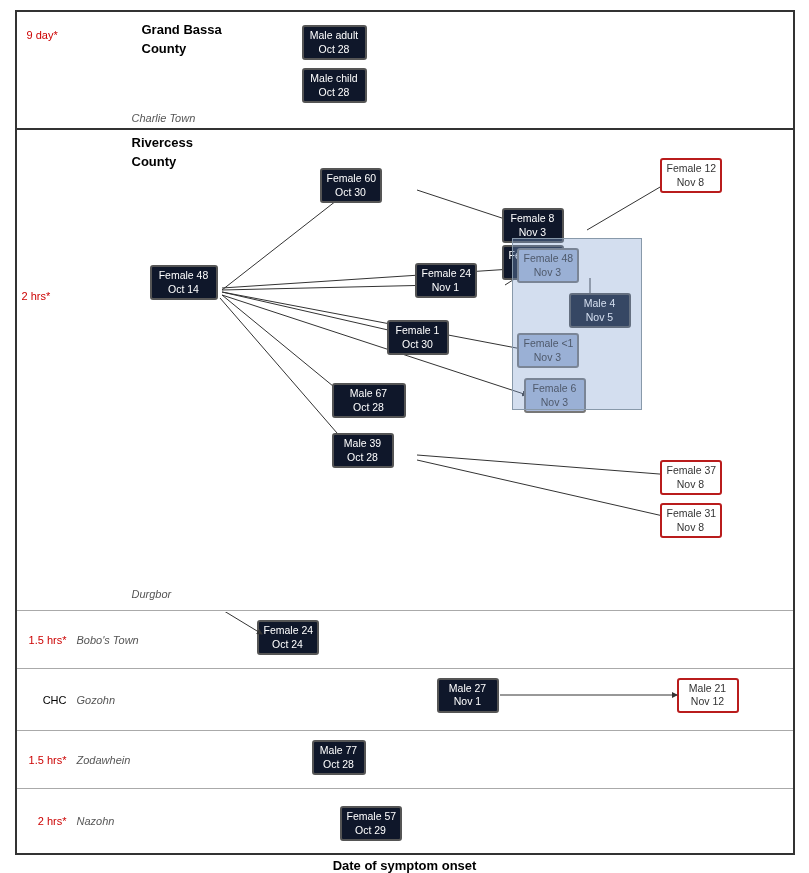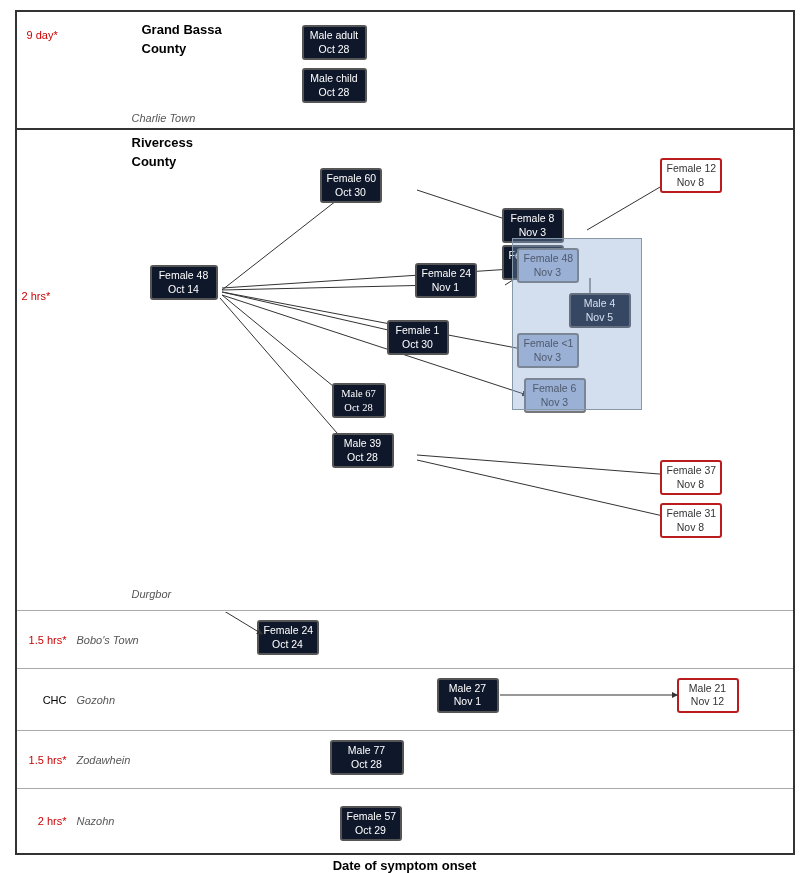--- a/index.html
+++ b/index.html
@@ -117,21 +117,21 @@
             <div class="case-box fatal" style="top:133px; left:283px; width:62px;">Female 24<br>Nov 1</div>
 
             <div class="case-box fatal" style="top:163px; left:437px; width:62px;">Male 4<br>Nov 5</div>
 
             <div class="case-box fatal" style="top:190px; left:255px; width:62px;">Female 1<br>Oct 30</div>
 
             <div class="case-box unknown" style="top:203px; left:385px; width:62px;">Female &lt;1<br>Nov 3</div>
 
             <div class="case-box unknown" style="top:248px; left:392px; width:62px;">Female 6<br>Nov 3</div>
 
-            <div class="case-box fatal" style="top:253px; left:200px; width:54px;font-family:Liberation Serif, serif;">Male 67<br>Oct 28</div>
+            <div class="case-box fatal" style="top:253px; left:200px; width:74px;">Male 67<br>Oct 28</div>
 
             <div class="case-box fatal" style="top:303px; left:200px; width:62px;">Male 39<br>Oct 28</div>
 
             <div class="case-box confirmed" style="top:330px; left:528px; width:62px;">Female 37<br>Nov 8</div>
 
             <div class="case-box confirmed" style="top:373px; left:528px; width:62px;">Female 31<br>Nov 8</div>
 
             <div style="position:absolute; top:108px; left:380px; width:130px; height:172px; background:rgba(130,160,210,0.35); border:1px solid #89a; z-index:0;"></div>
 
             <div style="position:absolute; bottom:8px; left:0;"><span style="font-style:italic; font-size:11px; color:#555;">Durgbor</span></div>
@@ -173,21 +173,21 @@
                   </marker>
                 </defs>
             </svg>
           </div>
         </div>
 
         <div style="display:flex; align-items:center; border-bottom:1px solid #aaa; min-height:58px; position:relative;">
           <div style="width:55px; text-align:right; padding-right:5px; font-size:11px; color:#c00;">1.5 hrs*</div>
           <div style="width:100px; font-style:italic; font-size:11px; color:#555; padding-left:5px;">Zodawhein</div>
           <div style="flex:1; position:relative; min-height:55px;">
-            <div class="case-box fatal" style="top:8px; left:158px; width:74px;">Male 77<br>Oct 28</div>
+            <div class="case-box fatal" style="top:8px; left:140px; width:54px;">Male 77<br>Oct 28</div>
           </div>
         </div>
 
         <div style="display:flex; align-items:center; min-height:58px; position:relative;">
           <div style="width:55px; text-align:right; padding-right:5px; font-size:11px; color:#c00;">2 hrs*</div>
           <div style="width:100px; font-style:italic; font-size:11px; color:#555; padding-left:5px;">Nazohn</div>
           <div style="flex:1; position:relative; min-height:55px;margin-top:9px;">
             <div class="case-box fatal" style="top:8px; left:168px; width:62px;">Female 57<br>Oct 29</div>
           </div>
         </div>

